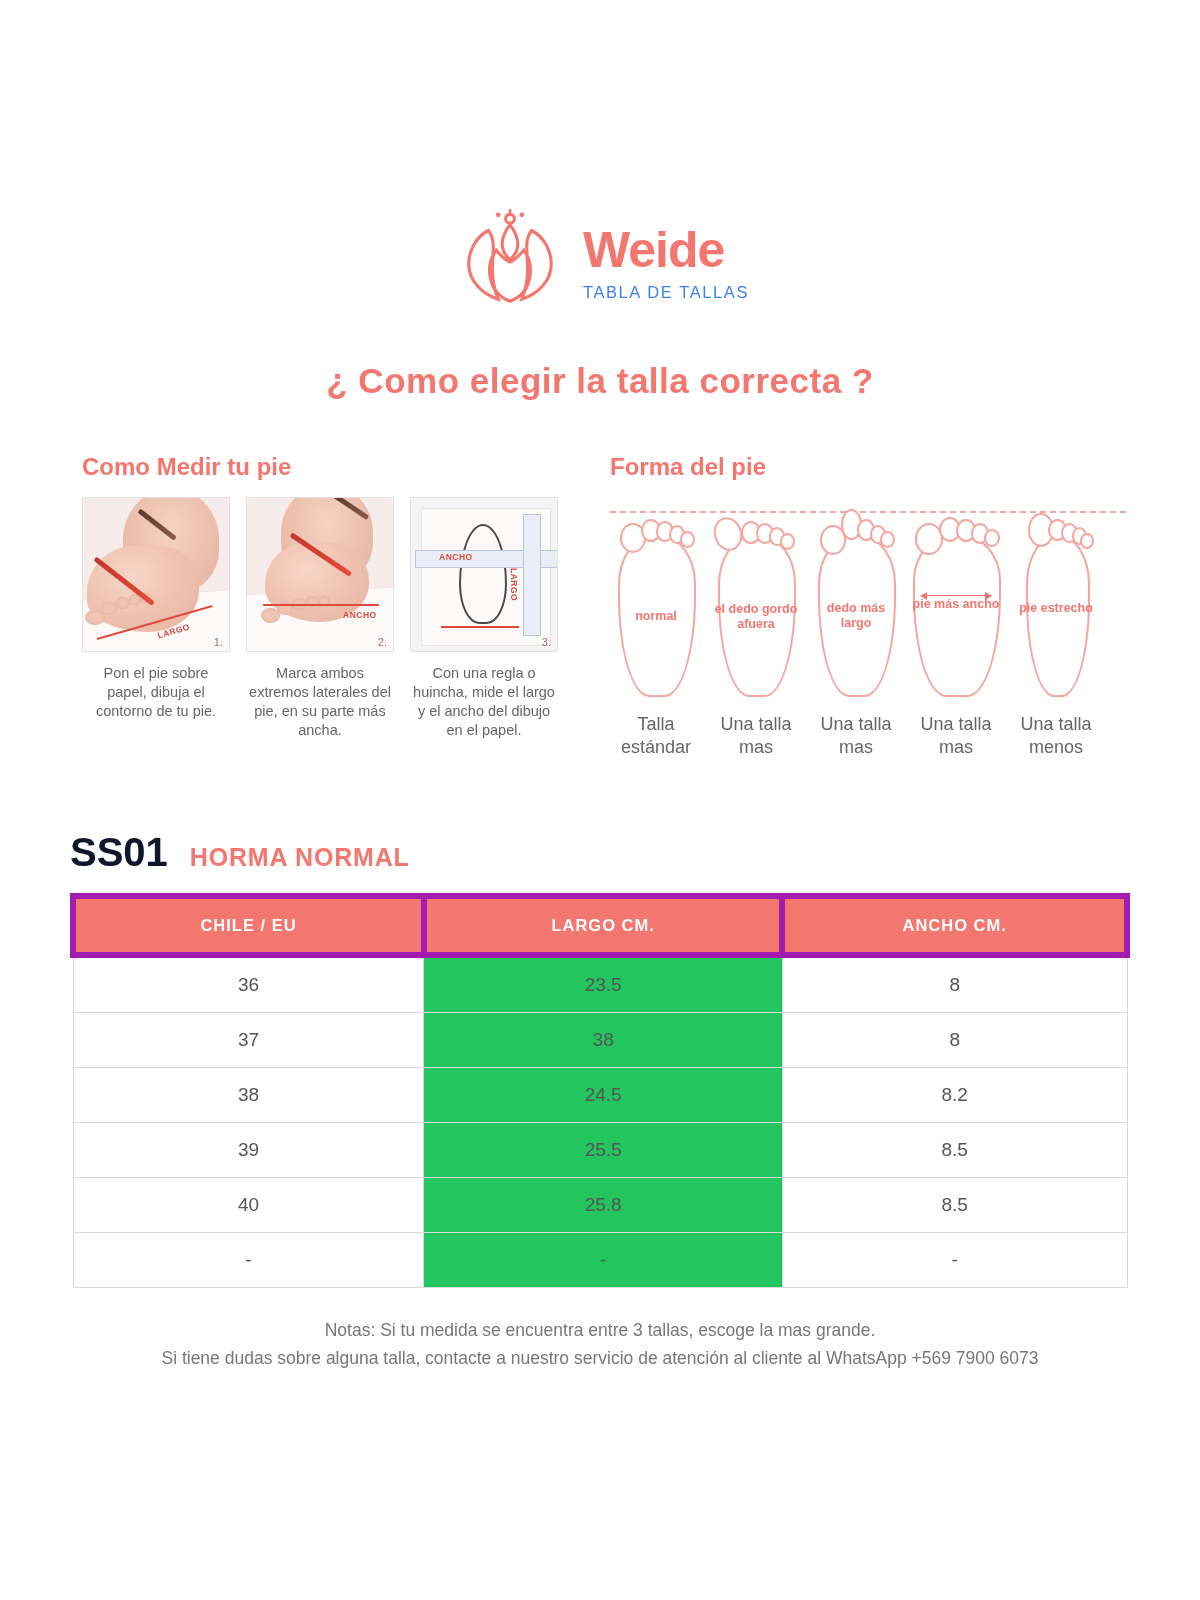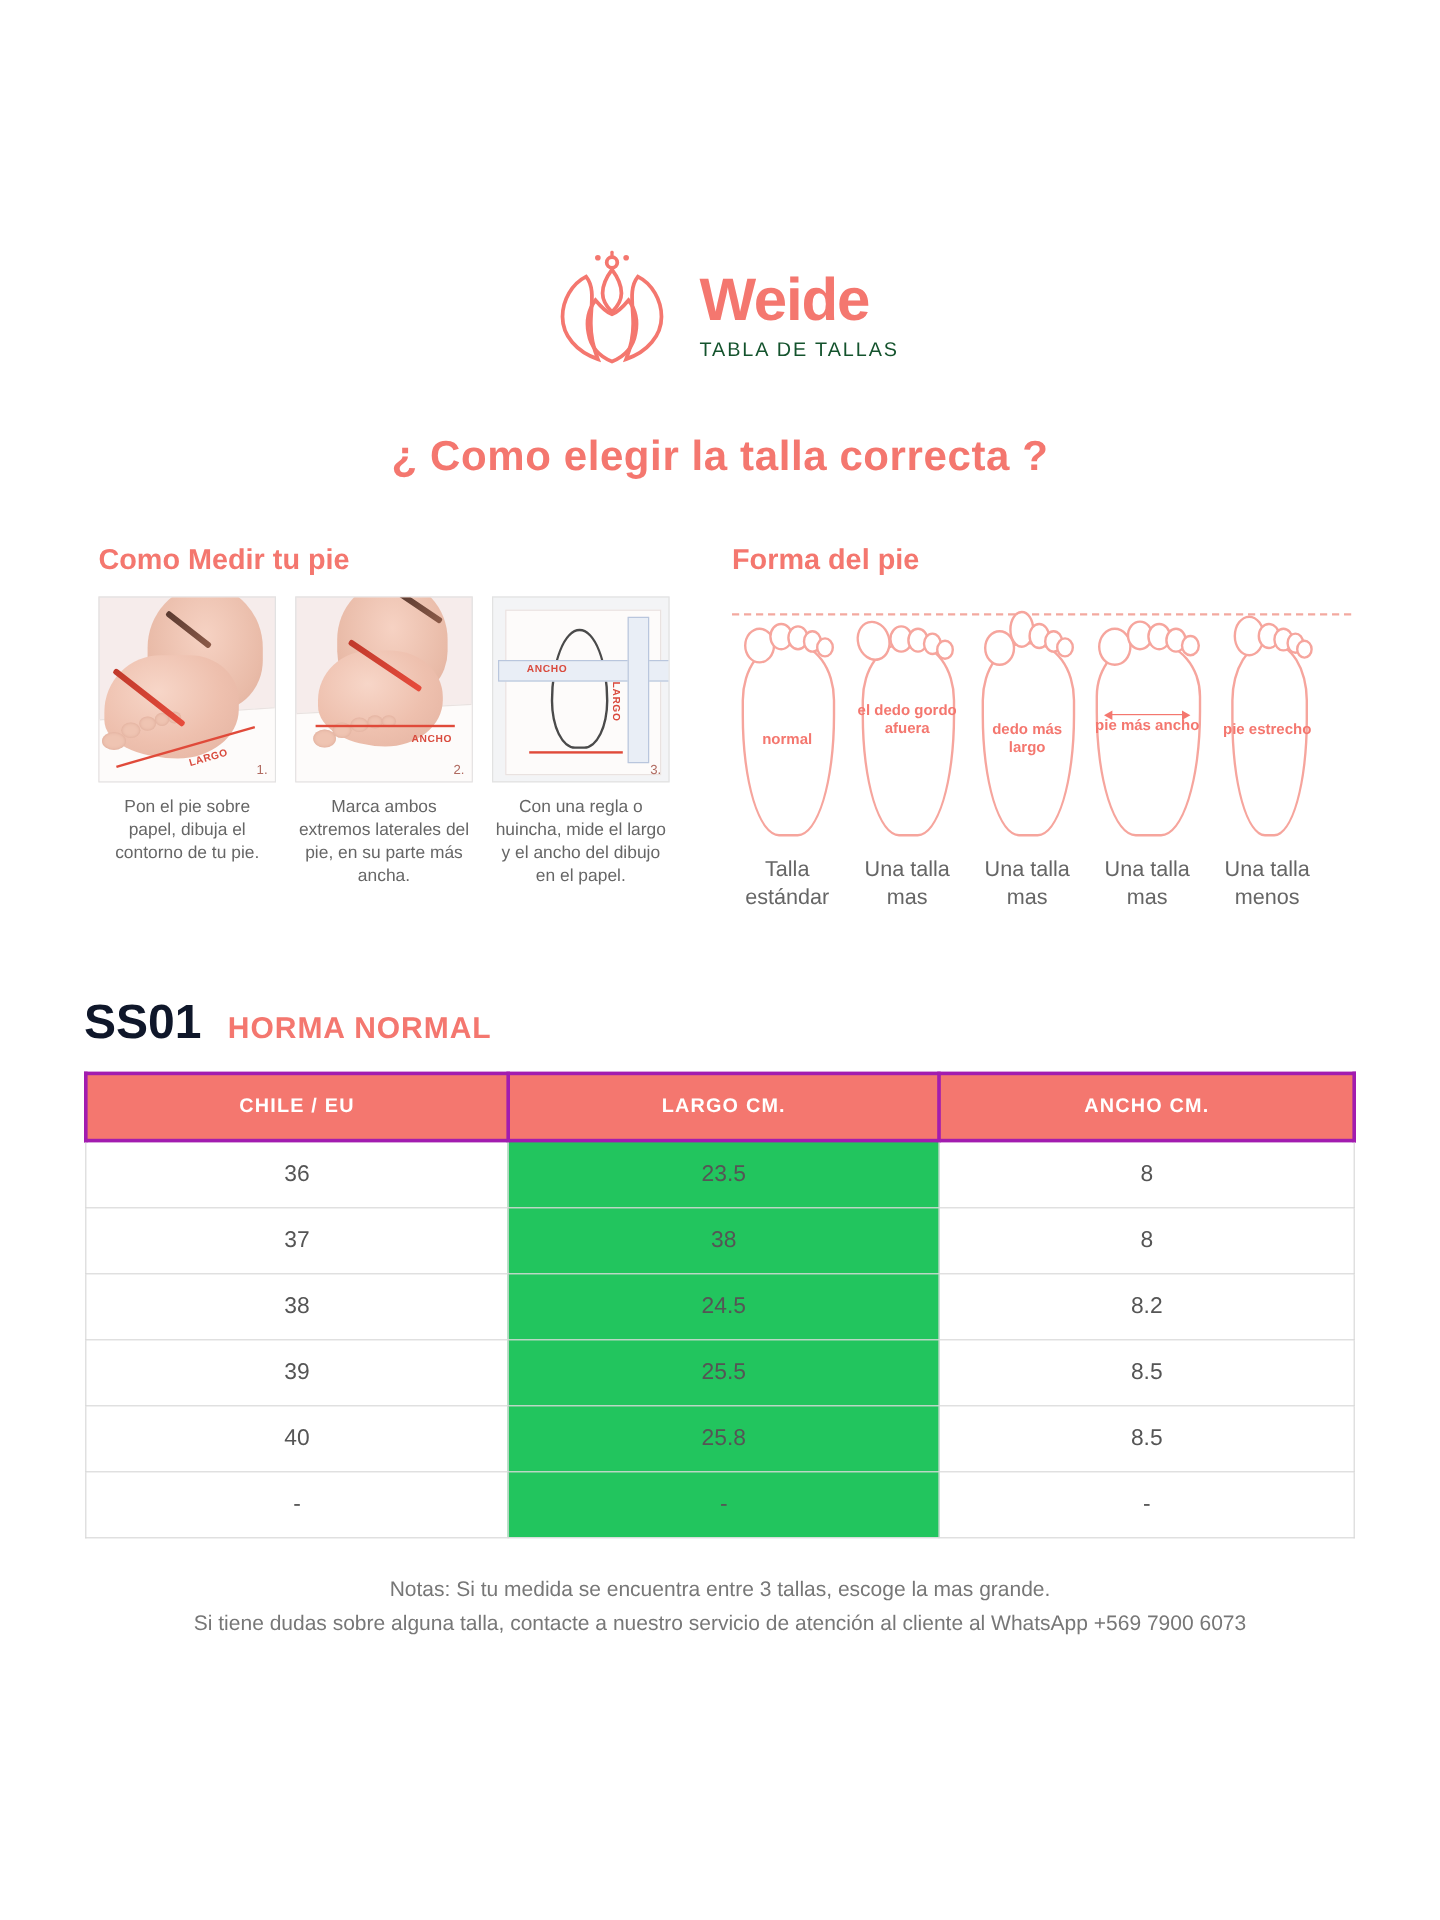--- a/index.html
+++ b/index.html
@@ -43,21 +43,21 @@
   .brand-name {
     font-size: 50px;
     font-weight: bold;
     color: #f4776f;
     letter-spacing: -1px;
     line-height: 1;
   }
   .brand-sub {
     font-size: 16.5px;
     letter-spacing: 1.6px;
-    color: #14532d;
+    color: #3b82f6;
     margin-top: 8px;
   }
 
   h1.headline {
     margin: 48px 0 0 0;
     text-align: center;
     font-size: 35px;
     font-weight: bold;
     color: #f4776f;
     letter-spacing: 0.5px;
@@ -265,21 +265,21 @@
     border-collapse: collapse;
     table-layout: fixed;
   }
   table.sizes th {
     background: #f4776f;
     color: #ffffff;
     font-size: 16.5px;
     font-weight: bold;
     letter-spacing: 1px;
     padding: 17px 0;
-    border: 3px solid #a21caf;
+    border: 6px solid #a21caf;
   }
   table.sizes td {
     text-align: center;
     font-size: 19px;
     color: #555;
     padding: 16px 0;
     border: 1px solid #d9d9d9;
     background: #ffffff;
   }
   table.sizes td.hl {
@@ -411,21 +411,21 @@
         </div>
 
         <div class="shape">
           <div class="shape-art">
             <div class="sole"></div>
             <div class="toe-c" style="left:4px; top:20px; width:24px; height:30px; transform:rotate(-16deg);"></div>
             <div class="toe-c" style="left:31px; top:24px; width:16px; height:19px;"></div>
             <div class="toe-c" style="left:46px; top:26px; width:14px; height:17px;"></div>
             <div class="toe-c" style="left:59px; top:30px; width:12px; height:15px;"></div>
             <div class="toe-c" style="left:70px; top:36px; width:11px; height:13px;"></div>
-            <div class="shape-label" style="top:88px;">el dedo gordo afuera</div>
+            <div class="shape-label" style="top:105px;">el dedo gordo afuera</div>
           </div>
           <div class="shape-note">Una talla mas</div>
         </div>
 
         <div class="shape">
           <div class="shape-art">
             <div class="sole"></div>
             <div class="toe-c" style="left:10px; top:28px; width:22px; height:26px;"></div>
             <div class="toe-c" style="left:31px; top:12px; width:17px; height:27px;"></div>
             <div class="toe-c" style="left:47px; top:22px; width:14px; height:18px;"></div>

